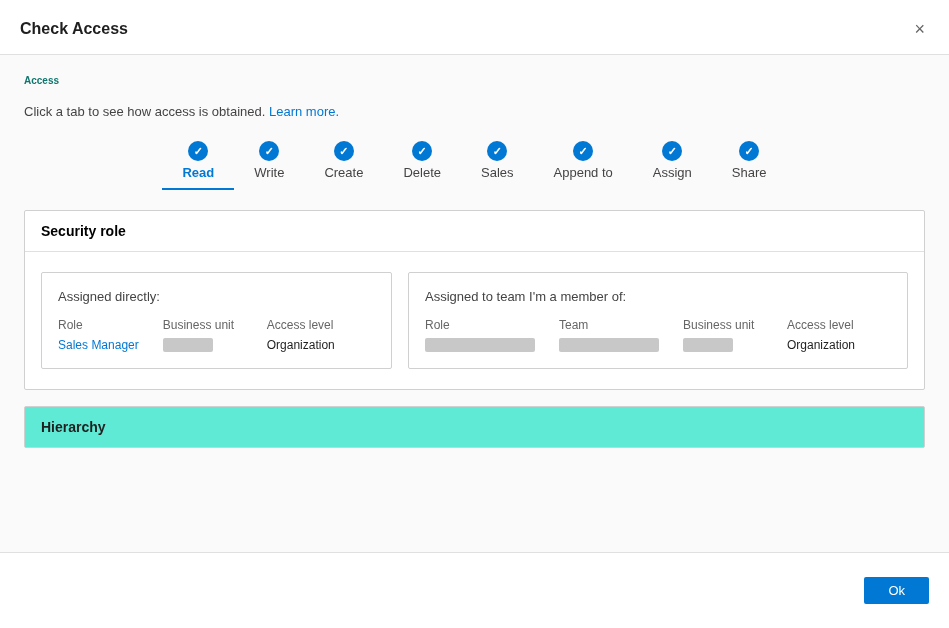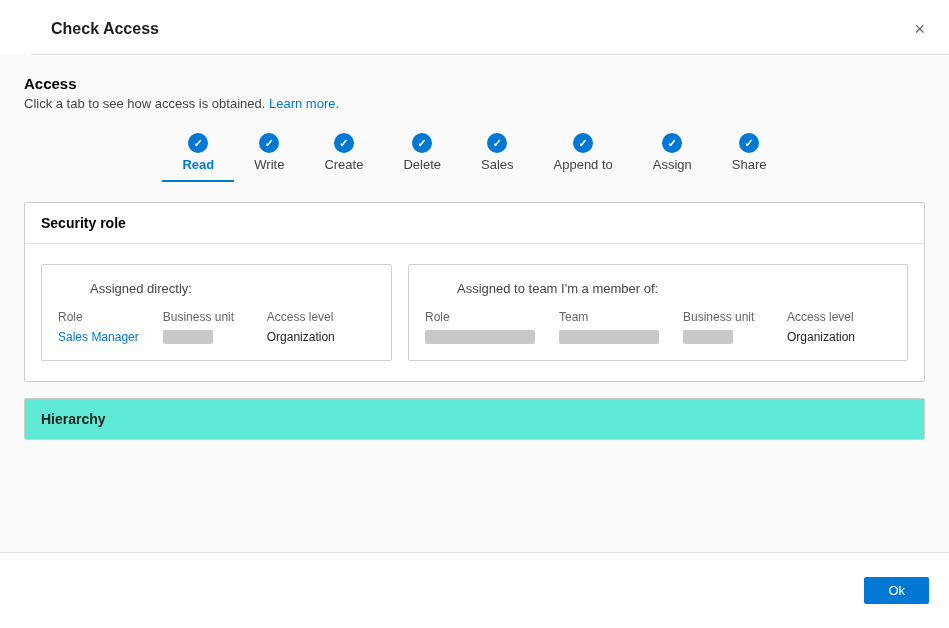--- a/index.html
+++ b/index.html
@@ -20,21 +20,20 @@
       box-shadow: 0 2px 10px rgba(0,0,0,0.15);
       display: flex;
       flex-direction: column;
     }
     .dialog-header {
       display: flex;
       align-items: center;
       justify-content: space-between;
       padding: 16px 20px 12px 20px;
       border-bottom: 1px solid #e0e0e0;
-      margin-left: 31px;
     }
     .dialog-title {
       font-size: 16px;
       font-weight: 600;
       color: #1f1f1f;
     }
     .close-btn {
       background: none;
       border: none;
       cursor: pointer;
@@ -46,24 +45,24 @@
     .dialog-body {
       flex: 1;
       padding: 20px 24px;
       background: #fafafa;
       overflow-y: auto;
     }
     .access-section {
       margin-bottom: 16px;
     }
     .access-title {
-      font-size: 15px;
-      font-weight: 600;
-      color: #000000;
-      margin-bottom: 4px;
+      font-size: 10px;
+      font-weight: 600;
+      color: #0f766e;
+      margin-bottom: 18px;
     }
     .access-subtitle {
       font-size: 13px;
       color: #444;
     }
     .access-subtitle a {
       color: #0078d4;
       text-decoration: none;
     }
     .tabs-container {
@@ -121,21 +120,20 @@
     .assignment-box {
       flex: 1;
       border: 1px solid #d0d0d0;
       border-radius: 2px;
       padding: 16px;
     }
     .assignment-label {
       font-size: 13px;
       color: #444;
       margin-bottom: 14px;
-      margin-left: 32px;
     }
     .table-cols {
       display: flex;
       gap: 0;
     }
     .col-header {
       font-size: 12px;
       color: #666;
       font-weight: 400;
       padding-bottom: 6px;

